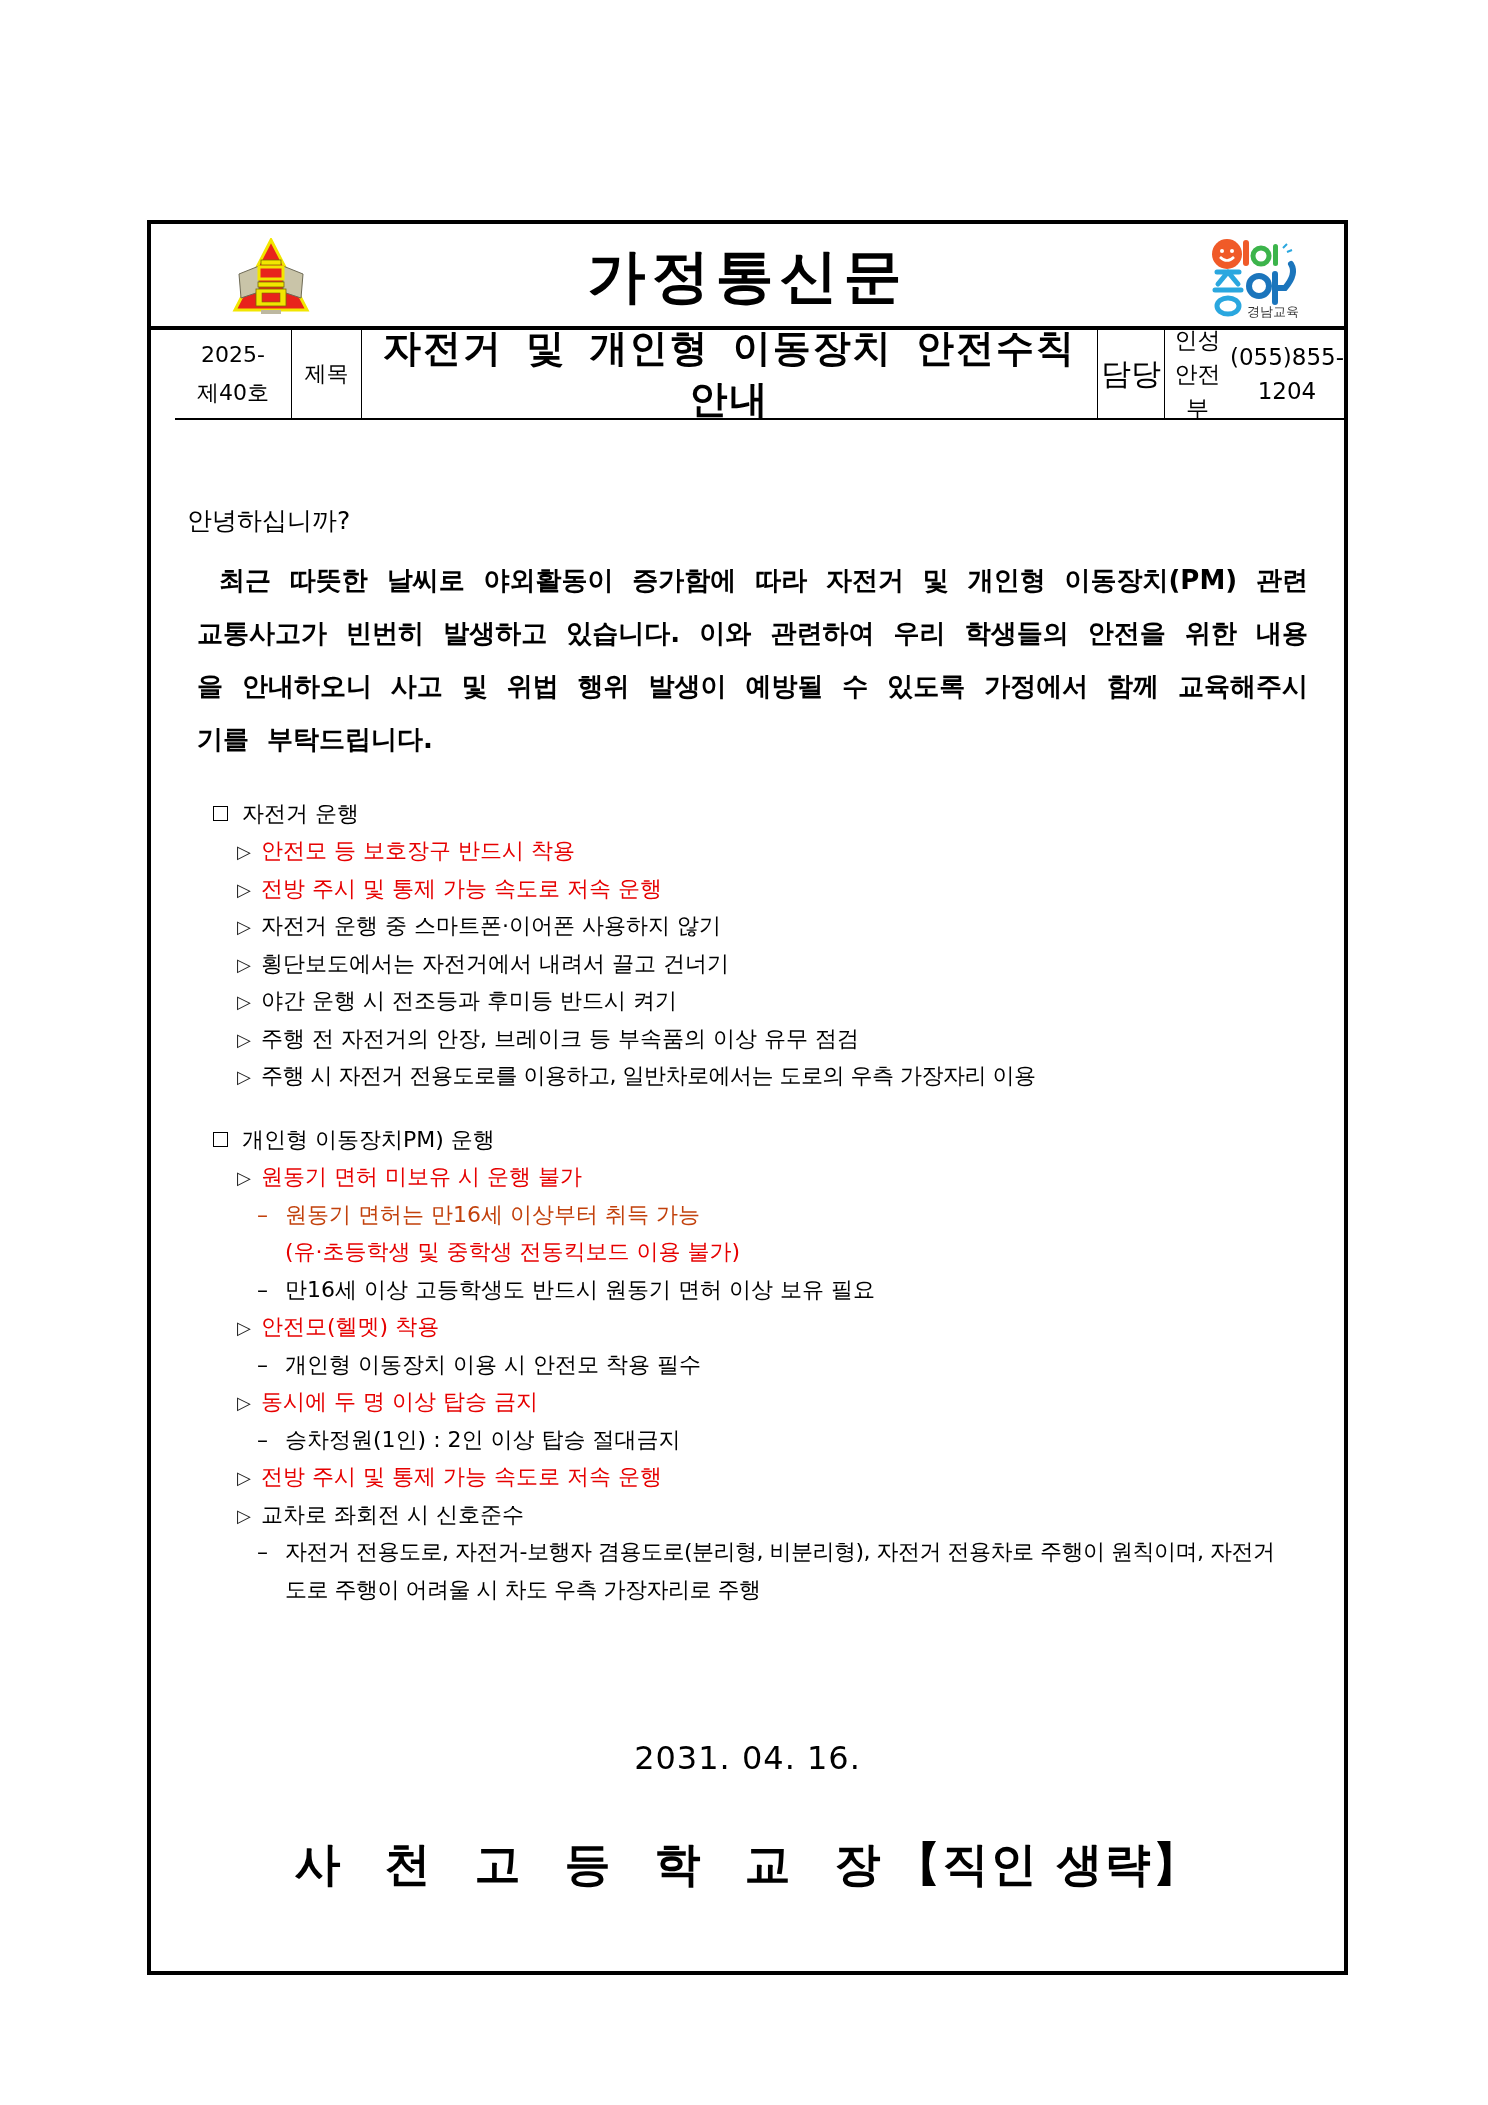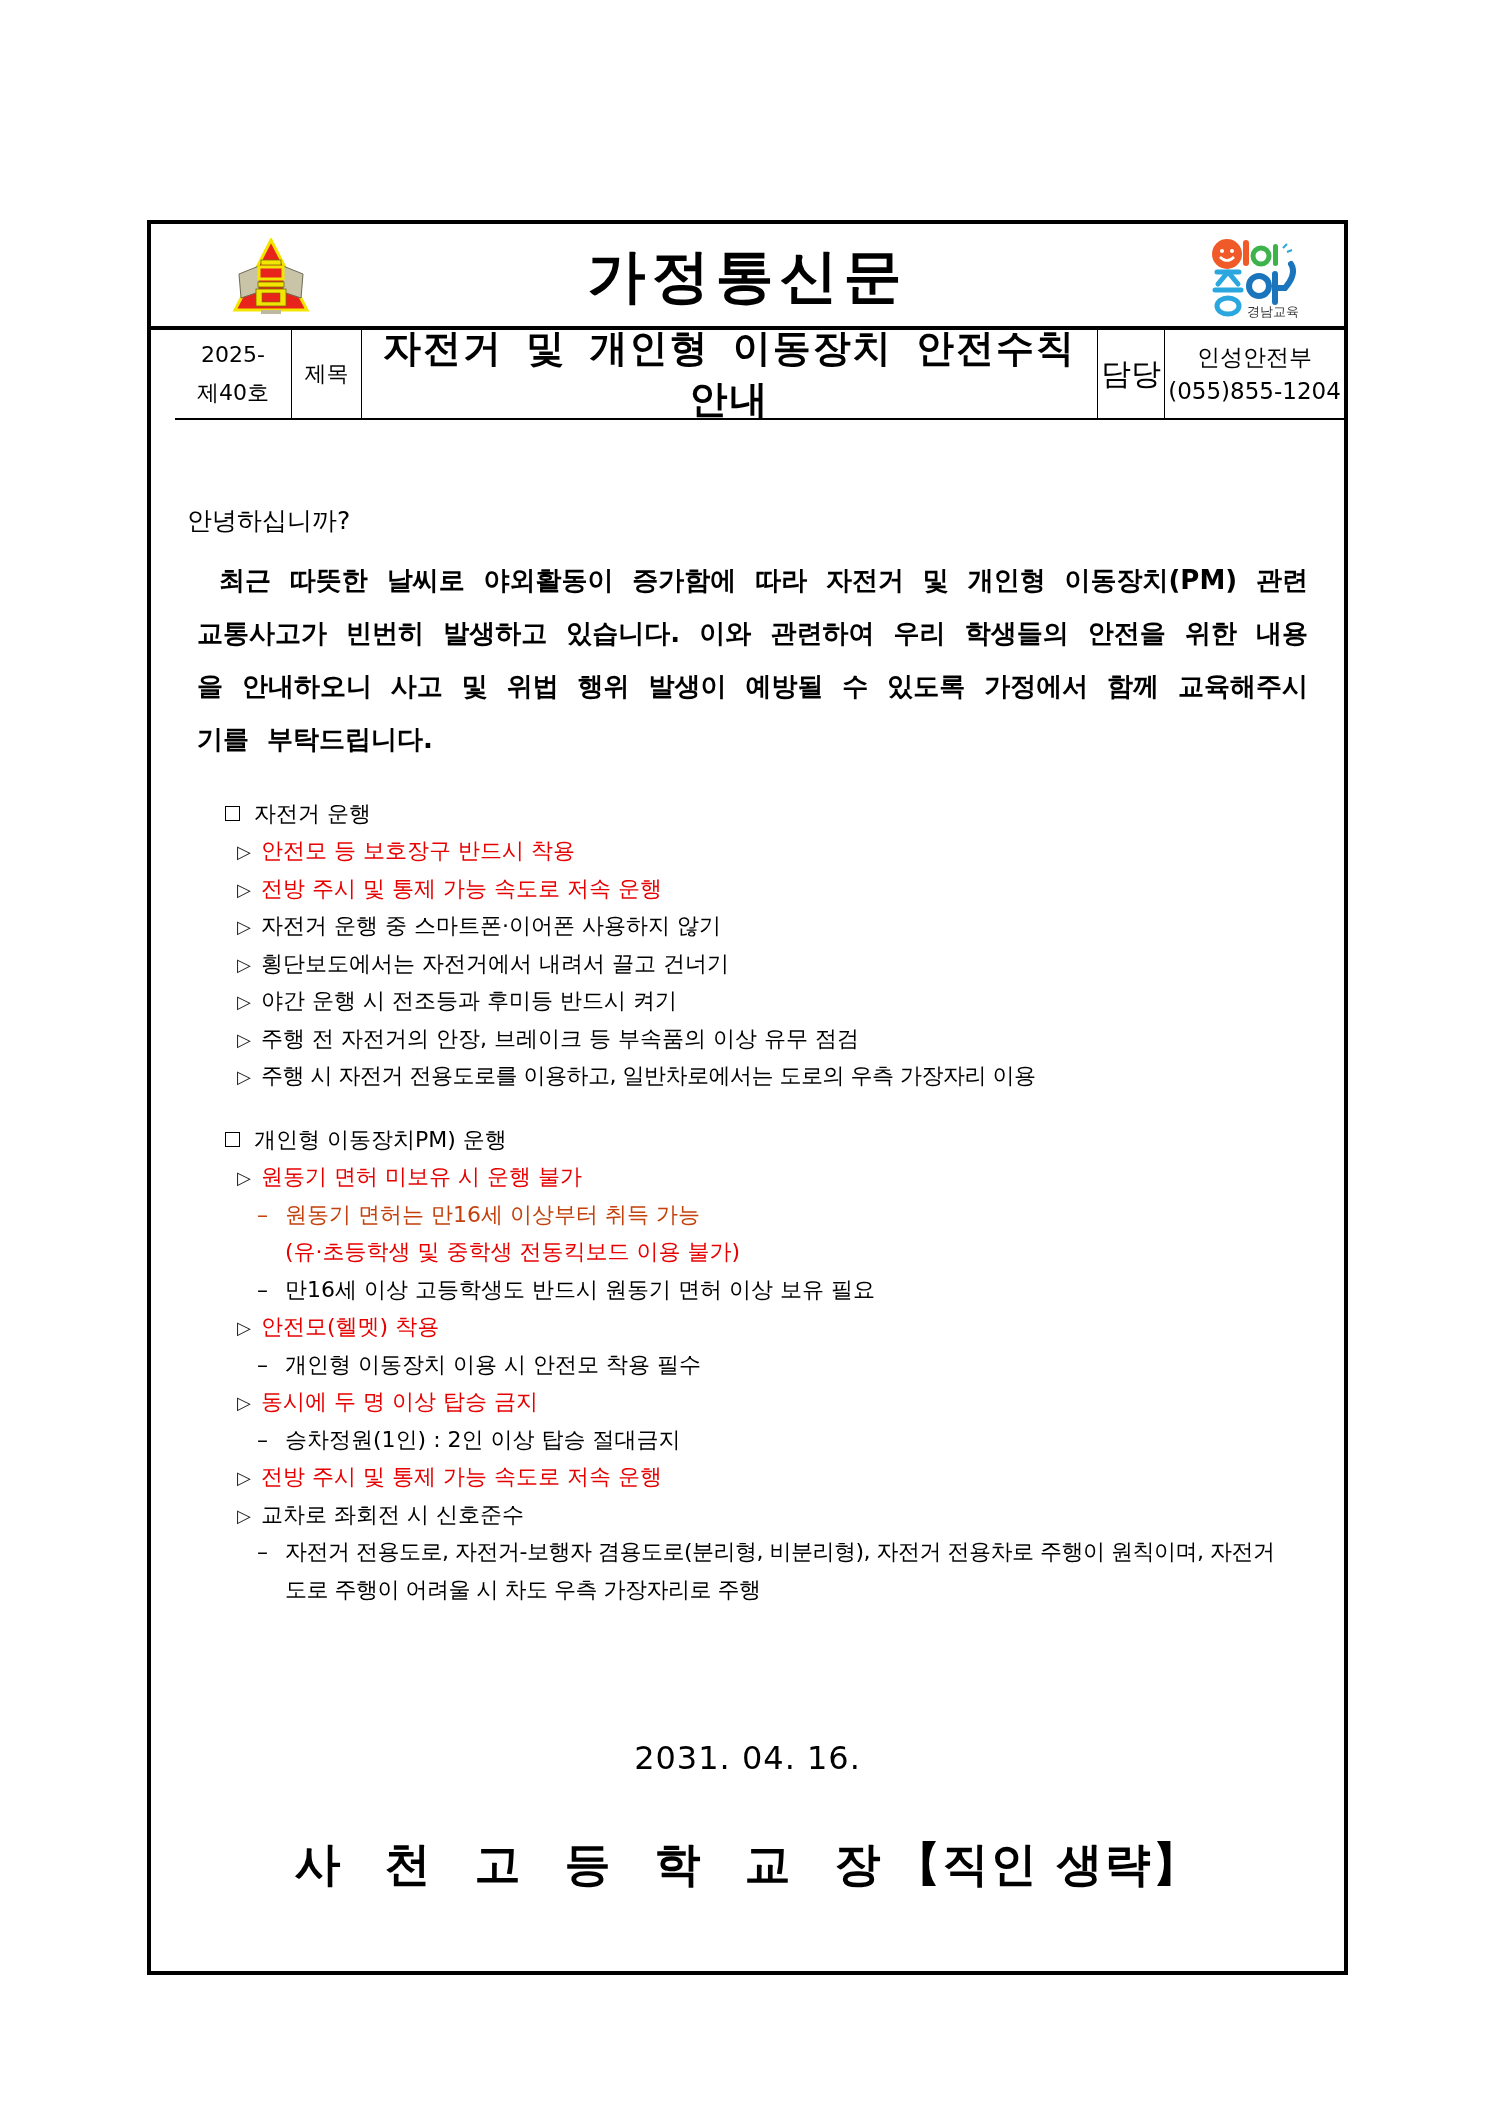--- a/index.html
+++ b/index.html
@@ -25,34 +25,34 @@
     .info-row {
       position: absolute; left: 0; top: 106px; right: 0; height: 88px;
       border-bottom: 2px solid #000; display: flex; margin-left: 24px;
     }
     .cell { height: 88px; border-right: 1.5px solid #000; box-sizing: border-box; display: flex; align-items: center; justify-content: center; text-align: center; }
     .cell:last-child { border-right: none; }
     .c-num { width: 117px; flex-direction: column; font-size: 22px; line-height: 38px; }
     .c-lbl { width: 70px; font-size: 22px; }
     .c-title { width: 736px; font-size: 38px; font-weight: bold; letter-spacing: 2px; word-spacing: 8px; }
     .c-lbl2 { width: 67px; font-size: 30px; }
-    .c-contact { flex: 1; flex-direction: column; font-size: 23px; line-height: 34px; }
+    .c-contact { flex: 1; flex-direction: row; font-size: 23px; line-height: 34px; }
 
     .body-text { position: absolute; left: 36px; right: 36px; }
     .greet { top: 280px; font-size: 25px; }
     .para {
       top: 330px; font-size: 26px; line-height: 53px;
       text-align: justify; text-align-last: left; word-spacing: 9px;
       padding-left: 10px;
       font-weight: bold;
     }
     .para .indent { display: inline-block; width: 22px; }
 
     .section { position: absolute; left: 62px; font-size: 22px; }
-    .sec-head { height: 36px; line-height: 36px; margin-left: 12px; }
+    .sec-head { height: 36px; line-height: 36px; }
     .sec-head .box { display: inline-block; width: 13px; height: 13px; border: 1.5px solid #000; margin-right: 14px; vertical-align: middle; position: relative; top: -2px; }
     .item { height: 37.5px; line-height: 37.5px; padding-left: 24px; white-space: nowrap; }
     .item .tri { display: inline-block; width: 24px; font-size: 18px; color: #222; }
     .sub { height: 37.5px; line-height: 37.5px; padding-left: 44px; white-space: nowrap; }
     .sub .dash { display: inline-block; width: 28px; }
     .sub2 { height: 37.5px; line-height: 37.5px; padding-left: 72px; white-space: nowrap; }
     .red { color: #e60000; }
     .blue { color: #c2410c; }
     .condensed { letter-spacing: -0.5px; }
 

